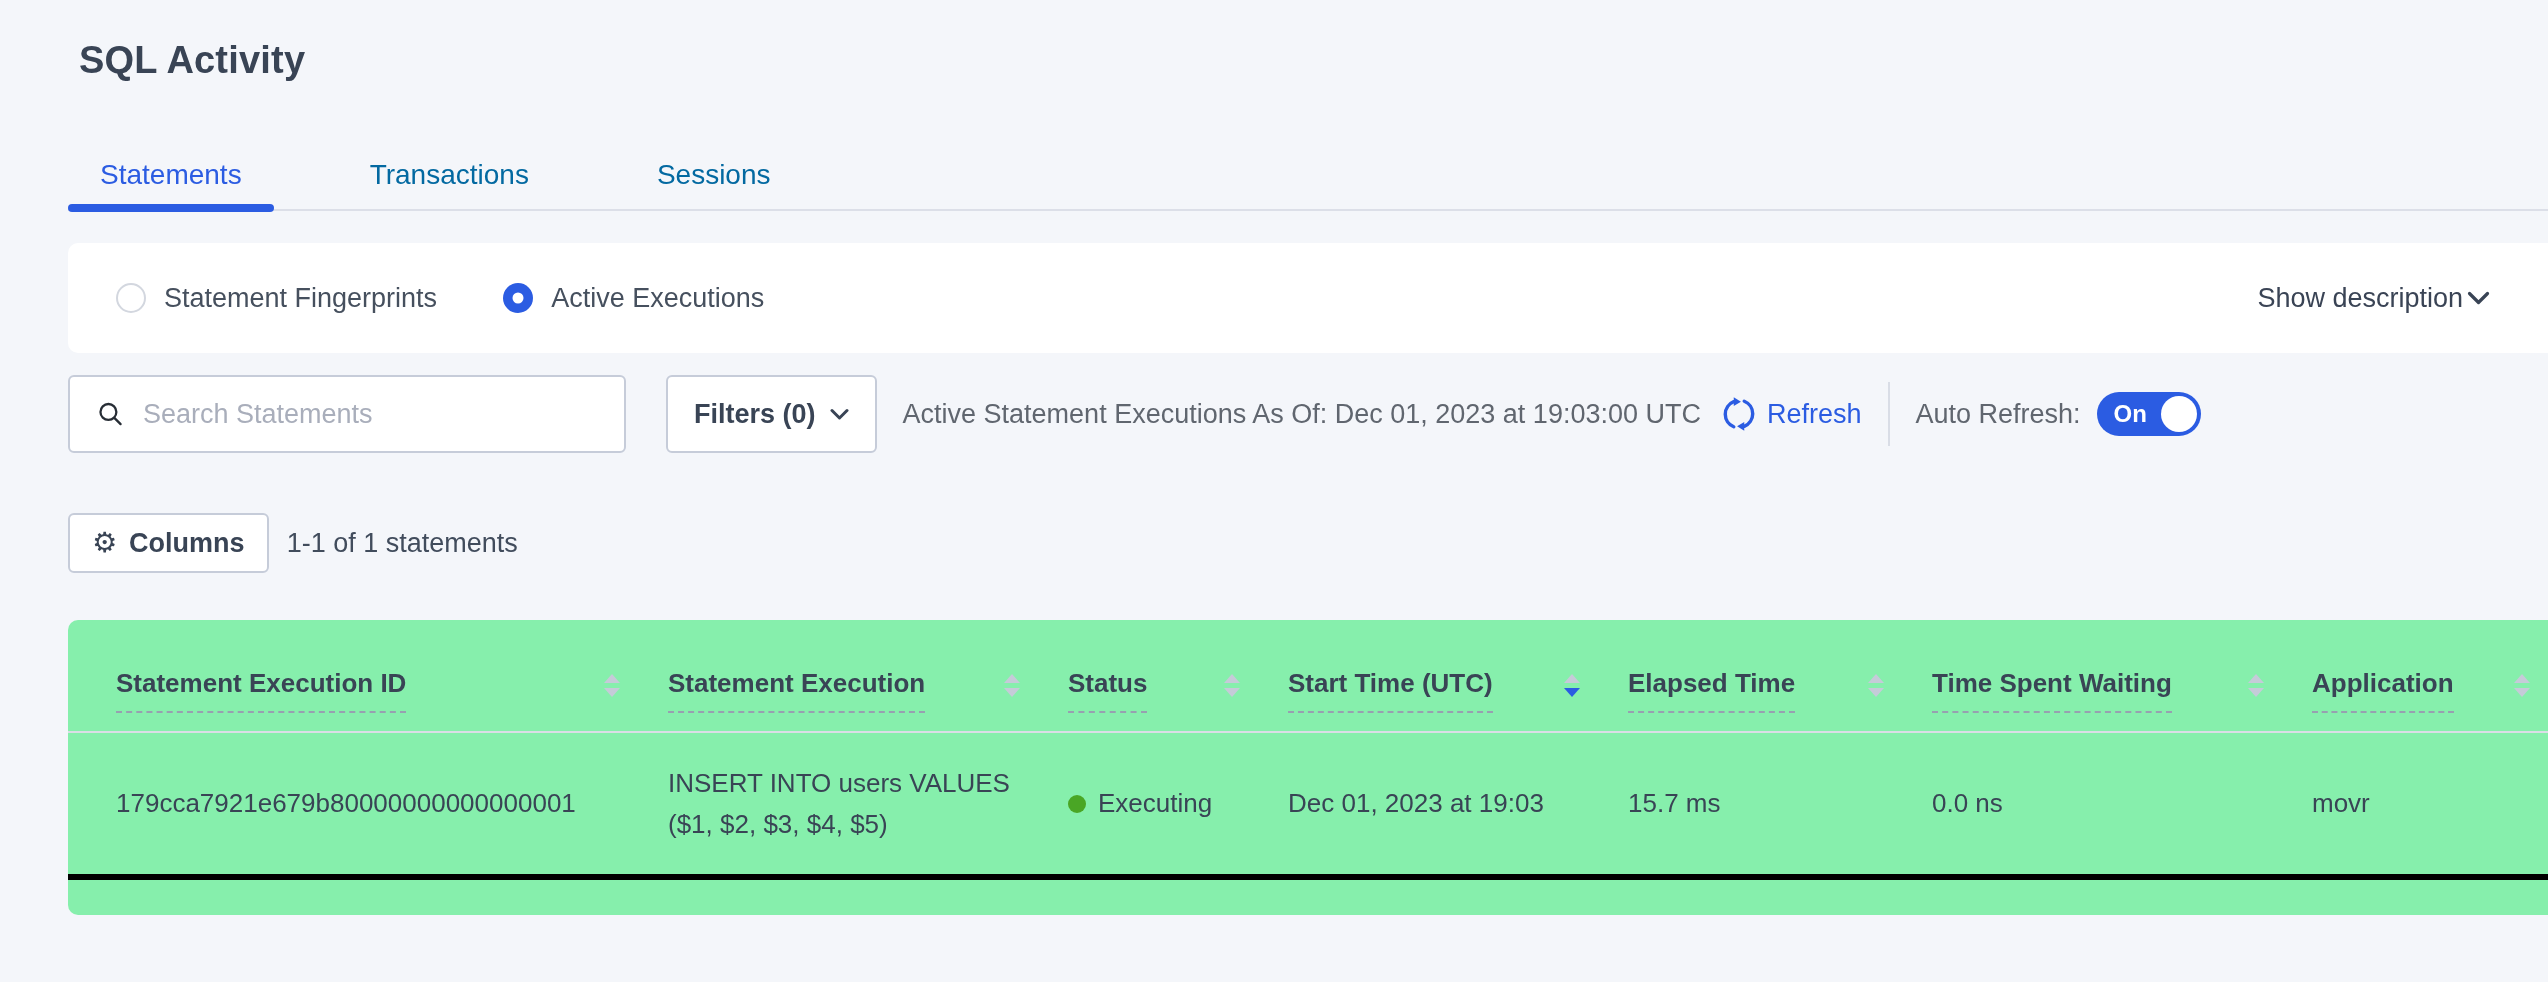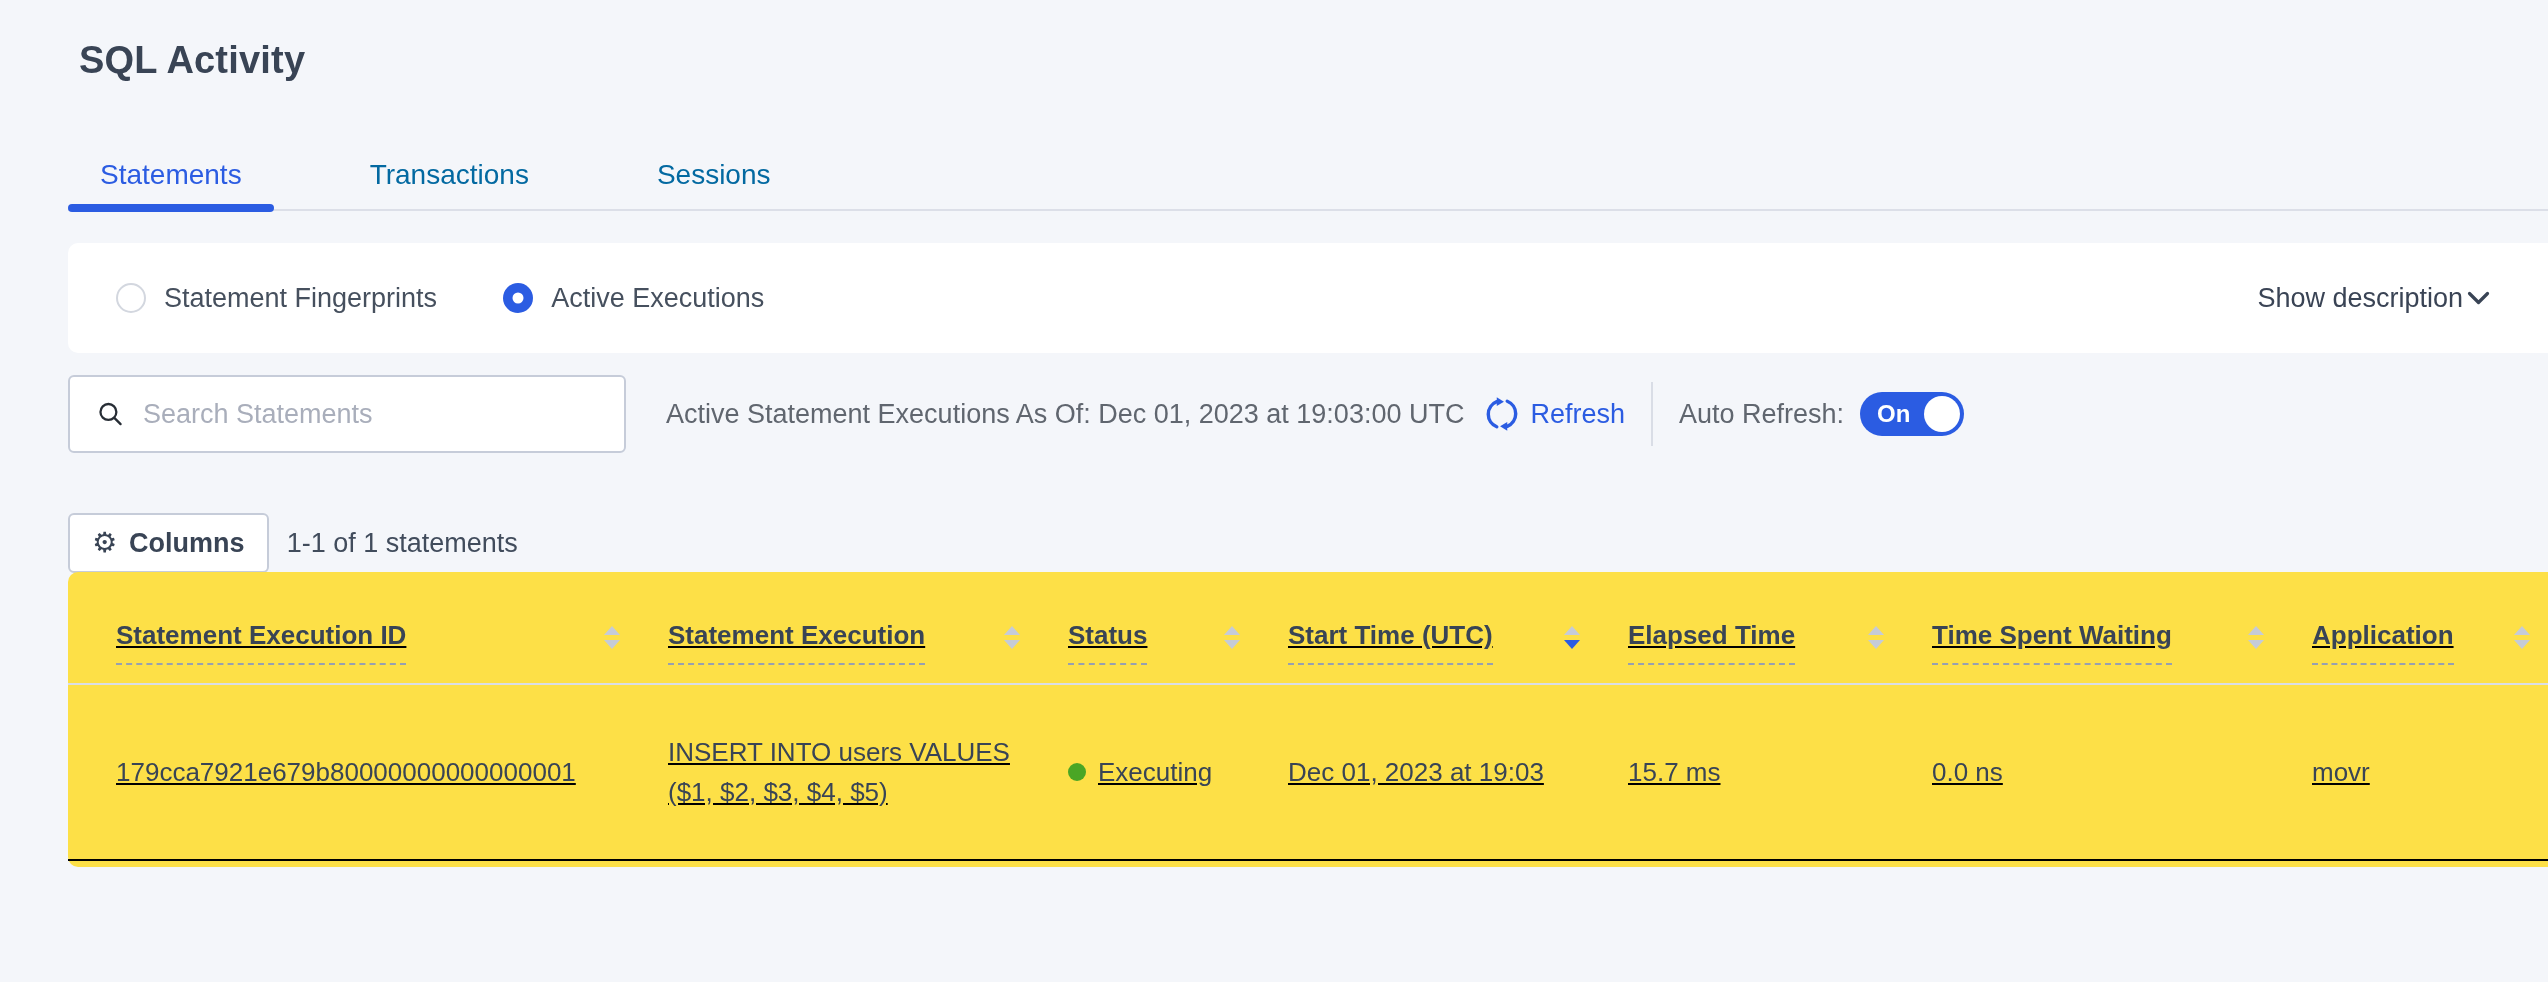--- a/index.html
+++ b/index.html
@@ -40,32 +40,32 @@
   .toggle-text{color:#fff;font-size:24px;font-weight:700;margin-left:17px;}
   .knob{position:absolute;right:4px;top:4px;width:36px;height:36px;background:#fff;border-radius:50%;}
 
   
   .columns-row{position:absolute;left:68px;top:513px;display:flex;align-items:center;gap:18px;}
   .columns{height:60px;padding:0 22px;gap:12px;}
   .gear{font-family:"DejaVu Sans",sans-serif;font-size:28px;font-weight:400;color:#394455;line-height:1;}
   .count{font-size:27px;color:#414c5c;}
 
   
-  .table-card{position:absolute;left:68px;right:0;top:572px;height:295px;background:#fde047;border-radius:10px 0 0 10px;box-sizing:border-box;text-decoration:underline;}
+  .table-card{position:absolute;left:68px;right:0;top:620px;height:295px;background:#86efac;border-radius:10px 0 0 10px;box-sizing:border-box;}
   .thead,.trow{display:grid;grid-template-columns:552px 400px 220px 340px 304px 380px 1fr;padding-left:48px;box-sizing:border-box;}
   .thead{height:113px;align-items:end;border-bottom:2px solid #dadee6;}
   .th{display:flex;align-items:flex-end;justify-content:space-between;padding-right:48px;padding-bottom:18px;cursor:pointer;}
   .th:last-child{padding-right:18px;}
   .th-label{font-size:26px;font-weight:700;color:#394455;border-bottom:2px dashed #97a0b0;padding-bottom:12px;white-space:nowrap;}
   .sort{display:flex;flex-direction:column;gap:5px;margin-bottom:16px;flex:none;margin-left:12px;}
   .sort i{width:0;height:0;border-left:8px solid transparent;border-right:8px solid transparent;}
   .sort .up{border-bottom:9px solid #c5cbd8;}
   .sort .down{border-top:9px solid #c5cbd8;}
   .sort .down.active{border-top-color:#2b5ce2;}
-  .trow{height:176px;align-items:center;border-bottom:2px solid #000000;cursor:pointer;}
+  .trow{height:147px;align-items:center;border-bottom:6px solid #000000;cursor:pointer;}
   .td{font-size:26px;color:#394455;padding-right:48px;}
   .td.id{white-space:nowrap;}
   .td.stmt{line-height:1.55;}
   .td.status{display:flex;align-items:center;gap:12px;}
   .dot{width:18px;height:18px;border-radius:50%;background:#4aa625;flex:none;}
   svg{display:block;}
 </style>
 </head>
 <body>
 
@@ -107,20 +107,26 @@
 
   <div class="controls">
     <div class="searchbox">
       <svg width="32" height="32" viewBox="0 0 24 24">
           <circle cx="10.3" cy="10.3" r="6.6" fill="none" stroke="#272d35" stroke-width="1.9"></circle>
           <line x1="15.2" y1="15.2" x2="20.4" y2="20.4" stroke="#272d35" stroke-width="1.9" stroke-linecap="round"></line>
         </svg>
       <input type="text" placeholder="Search Statements" style="">
     </div>
 
+    <button class="btn filters">
+      <span>Filters (0)</span>
+      <svg width="19" height="13" viewBox="0 0 19 13">
+          <polyline points="2,2.5 9.5,10 17,2.5" fill="none" stroke="#394455" stroke-width="3" stroke-linecap="round" stroke-linejoin="round"></polyline>
+        </svg>
+    </button>
 
     <span class="asof">Active Statement Executions As Of: Dec 01, 2023 at 19:03:00 UTC</span>
 
     <a class="refresh">
       <svg width="36" height="36" viewBox="0 0 24 24">
         <path d="M8.5 20.5 A9 9 0 0 1 8.5 3.8" fill="none" stroke="#2b5ce2" stroke-width="2.3" stroke-linecap="round"></path>
         <path d="M15.5 3.5 A9 9 0 0 1 15.5 20.2" fill="none" stroke="#2b5ce2" stroke-width="2.3" stroke-linecap="round"></path>
         <path d="M8.5 0.9 L13.3 3.8 L8.5 6.7 Z" fill="#2b5ce2"></path>
         <path d="M15.5 17.3 L10.7 20.2 L15.5 23.1 Z" fill="#2b5ce2"></path>
       </svg>

